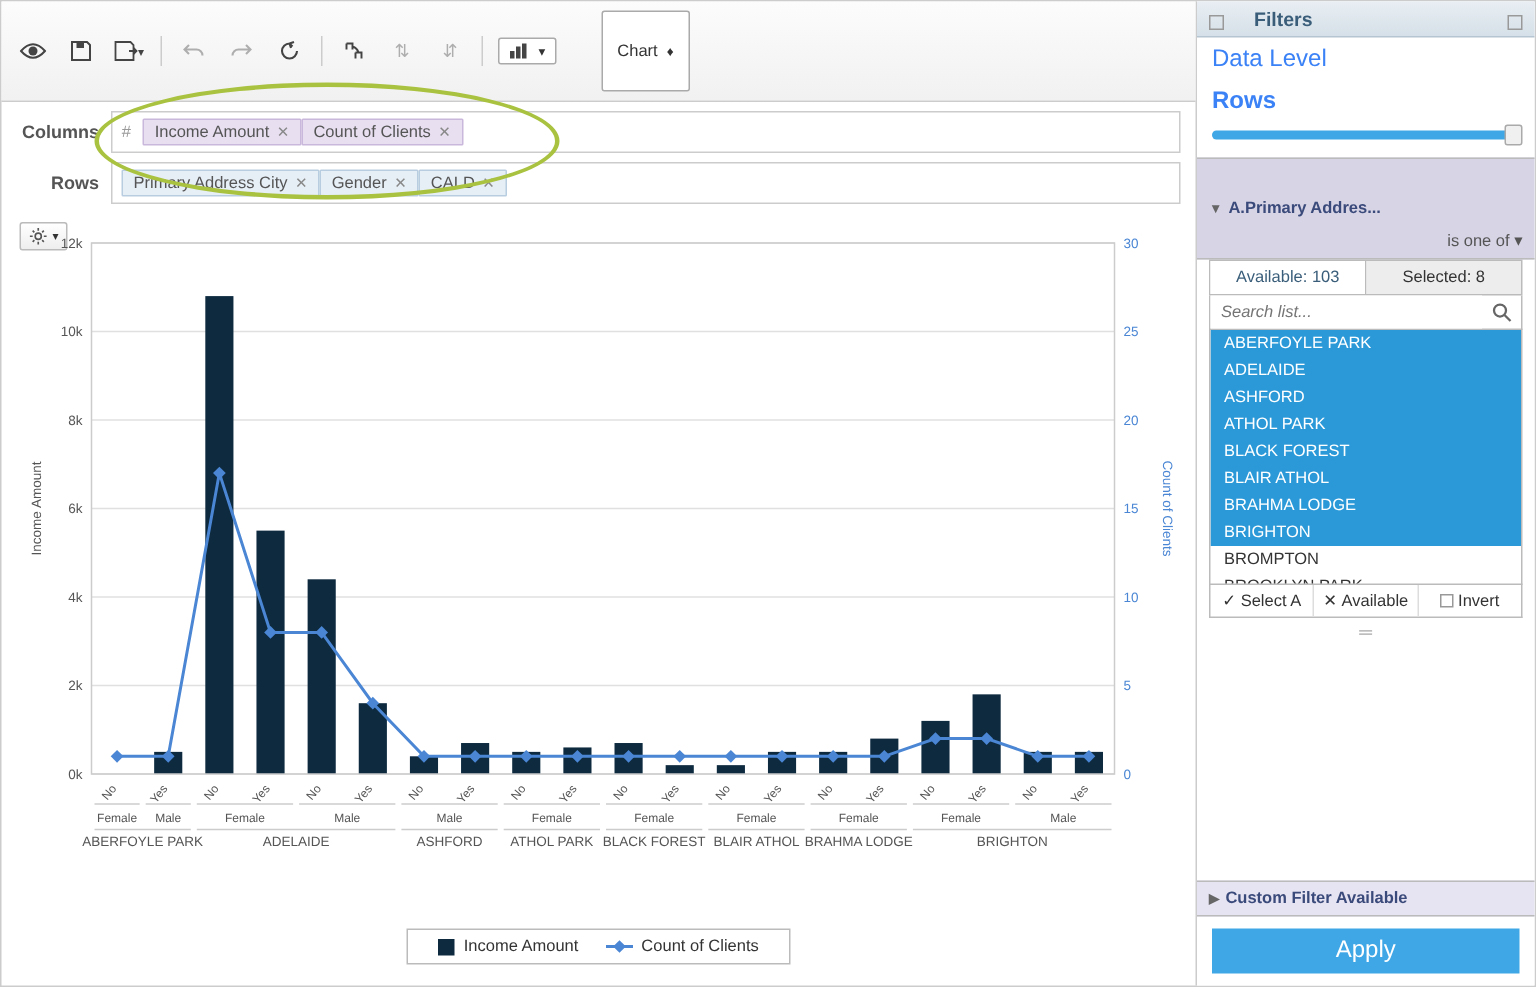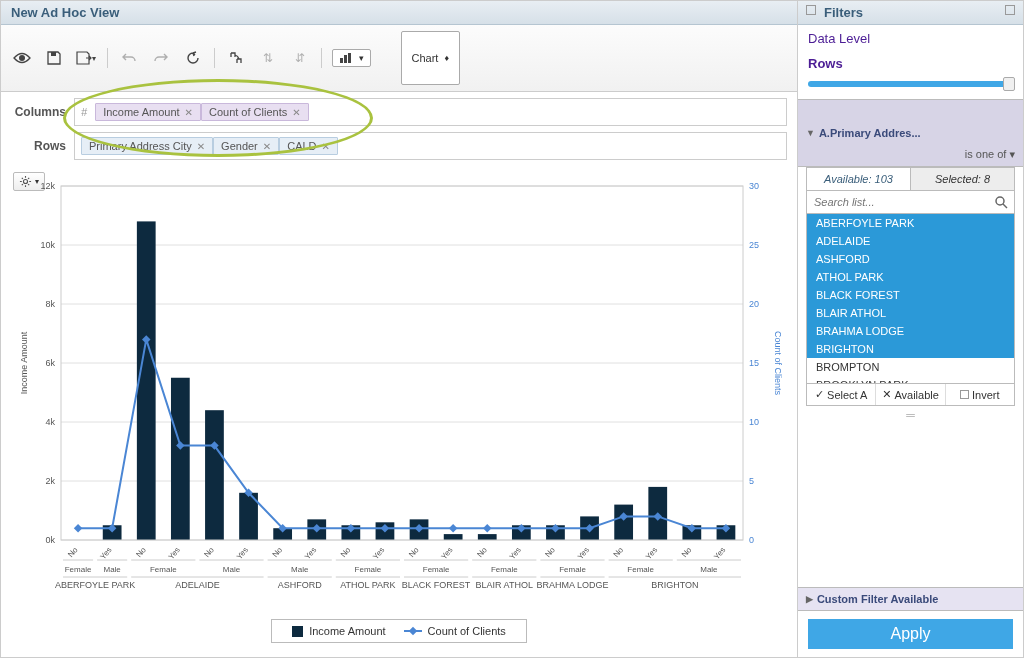--- a/index.html
+++ b/index.html
@@ -3,21 +3,21 @@
 <meta charset="utf-8">
 <style>
 * { box-sizing: border-box; margin: 0; padding: 0; }
 body { font-family: Arial, sans-serif; font-size: 12px; color: #333; background: #fff; }
 .app { display: flex; width: 1024px; height: 658px; border: 1px solid #ccc; }
 .main { flex: 1; display: flex; flex-direction: column; border-right: 1px solid #ccc; }
 .sidebar { width: 225px; display: flex; flex-direction: column; background: #fff; }
 
 
 .titlebar { background: linear-gradient(#e8eef3, #d6e0e8); border-bottom: 1px solid #b5c5d1; padding: 4px 10px; font-weight: bold; color: #3a5e7a; font-size: 13px; }
-.sidebar-title { background: linear-gradient(#e8eef3, #d6e0e8); border-bottom: 1px solid #b5c5d1; padding: 4px 8px; font-weight: bold; color: #3a5e7a; font-size: 13px; display: flex; align-items: flex-start; gap: 8px; }
+.sidebar-title { background: linear-gradient(#e8eef3, #d6e0e8); border-bottom: 1px solid #b5c5d1; padding: 4px 8px; font-weight: bold; color: #3a5e7a; font-size: 13px; display: flex; align-items: flex-end; gap: 20px; }
 
 
 .toolbar { background: linear-gradient(#fcfcfc, #f1f1f1); border-bottom: 1px solid #ccc; padding: 6px 10px; display: flex; align-items: center; gap: 10px; }
 .tb-btn { width: 22px; height: 20px; display: inline-flex; align-items: center; justify-content: center; cursor: pointer; color: #444; }
 .tb-sep { width: 1px; height: 20px; background: #ccc; }
 .dd { border: 1px solid #aaa; background: #fff; padding: 2px 6px; font-size: 11px; display: inline-flex; align-items: center; gap: 6px; border-radius: 2px; cursor: pointer; }
 .dd .caret { font-size: 9px; }
 
 
 .fields-row { display: flex; align-items: center; gap: 8px; padding: 6px 10px; }
@@ -42,31 +42,31 @@
 
 .legend { text-align: center; padding: 6px 0; }
 .legend-box { display: inline-flex; align-items: center; gap: 18px; border: 1px solid #bbb; padding: 5px 20px; font-size: 11px; }
 .legend-item { display: inline-flex; align-items: center; gap: 6px; }
 .sw-bar { width: 11px; height: 11px; background: #0d2a3f; }
 .sw-line { width: 18px; height: 0; border-top: 2px solid #4a86d4; position: relative; }
 .sw-line::after { content: ""; width: 6px; height: 6px; background: #4a86d4; position: absolute; left: 6px; top: -4px; transform: rotate(45deg); }
 
 
 .sb-section { padding: 6px 10px; }
-.sb-label { color: #4c1d95; font-size: 13px; padding-bottom: 4px; }
+.sb-label { color: #3b82f6; font-size: 16px; padding-bottom: 4px; }
 .slider { height: 6px; background: #3fa7e6; border-radius: 3px; position: relative; margin: 6px 0; }
 .slider .thumb { position: absolute; right: -2px; top: -4px; width: 12px; height: 14px; background: #f0f0f0; border: 1px solid #aaa; border-radius: 2px; }
 
 .filter-head { background: #d7d4e6; border-top: 1px solid #bbb; border-bottom: 1px solid #bbb; padding: 5px 8px; display: flex; align-items: center; gap: 4px; font-size: 11px; }
 .filter-head .tri { font-size: 9px; color: #666; }
 .filter-head .fname { font-weight: bold; color: #3a4a7a; flex: 1; white-space: nowrap; overflow: hidden; text-overflow: ellipsis; }
 .filter-head .cond { color: #555; font-size: 11px; margin-top: 43px; }
 
 .tabs { display: flex; border: 1px solid #bbb; margin: 0; }
-.tab { flex: 1; padding: 5px 6px; text-align: center; font-size: 11px; cursor: pointer; background: #ededed; border-right: 1px solid #bbb; font-style: italic; }
+.tab { flex: 1; padding: 5px 6px; text-align: center; font-size: 11px; cursor: pointer; background: #ededed; border-right: 1px solid #bbb; }
 .tab:last-child { border-right: none; }
 .tab.active { background: #fff; color: #3a5e7a; }
 
 .search { display: flex; border: 1px solid #bbb; border-top: none; }
 .search input { flex: 1; border: none; padding: 5px 7px; font-size: 11px; outline: none; font-style: italic; color: #888; }
 .search .mag { width: 26px; display: flex; align-items: center; justify-content: center; color: #666; }
 
 .listbox { border: 1px solid #bbb; border-top: none; max-height: 170px; overflow: hidden; }
 .li { padding: 3px 9px; font-size: 11px; cursor: pointer; }
 .li.sel { background: #2b99d8; color: #fff; }
@@ -88,21 +88,20 @@
 .line-pt { fill: #4a86d4; }
 .cat-lbl { font-size: 8px; fill: #555; }
 .cat-lbl.big { font-size: 9px; }
 .sq-icon { display: inline-block; width: 10px; height: 10px; border: 1px solid #999; }
 </style>
 </head>
 <body>
 
 <div class="app">
   <div class="main">
-    <div class="titlebar">New Ad Hoc View</div>
 
     <div class="toolbar">
       <span class="tb-btn">
           <svg width="18" height="14" viewBox="0 0 18 14">
             <path d="M1 7 Q9 -2 17 7 Q9 16 1 7 Z" fill="none" stroke="#444" stroke-width="1.3"></path>
             <circle cx="9" cy="7" r="3" fill="#444"></circle>
           </svg>
         </span>
       <span class="tb-btn">
           <svg width="14" height="14" viewBox="0 0 14 14">

